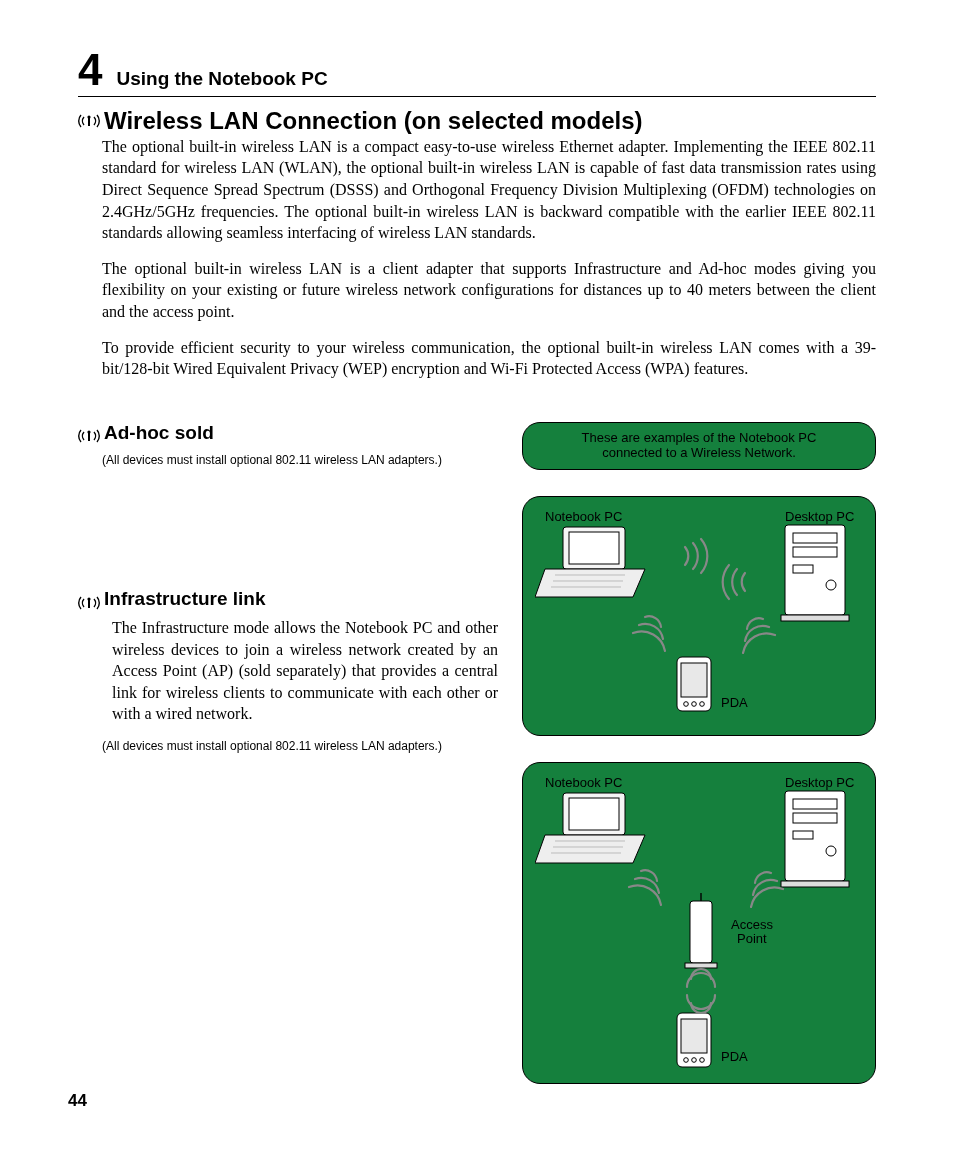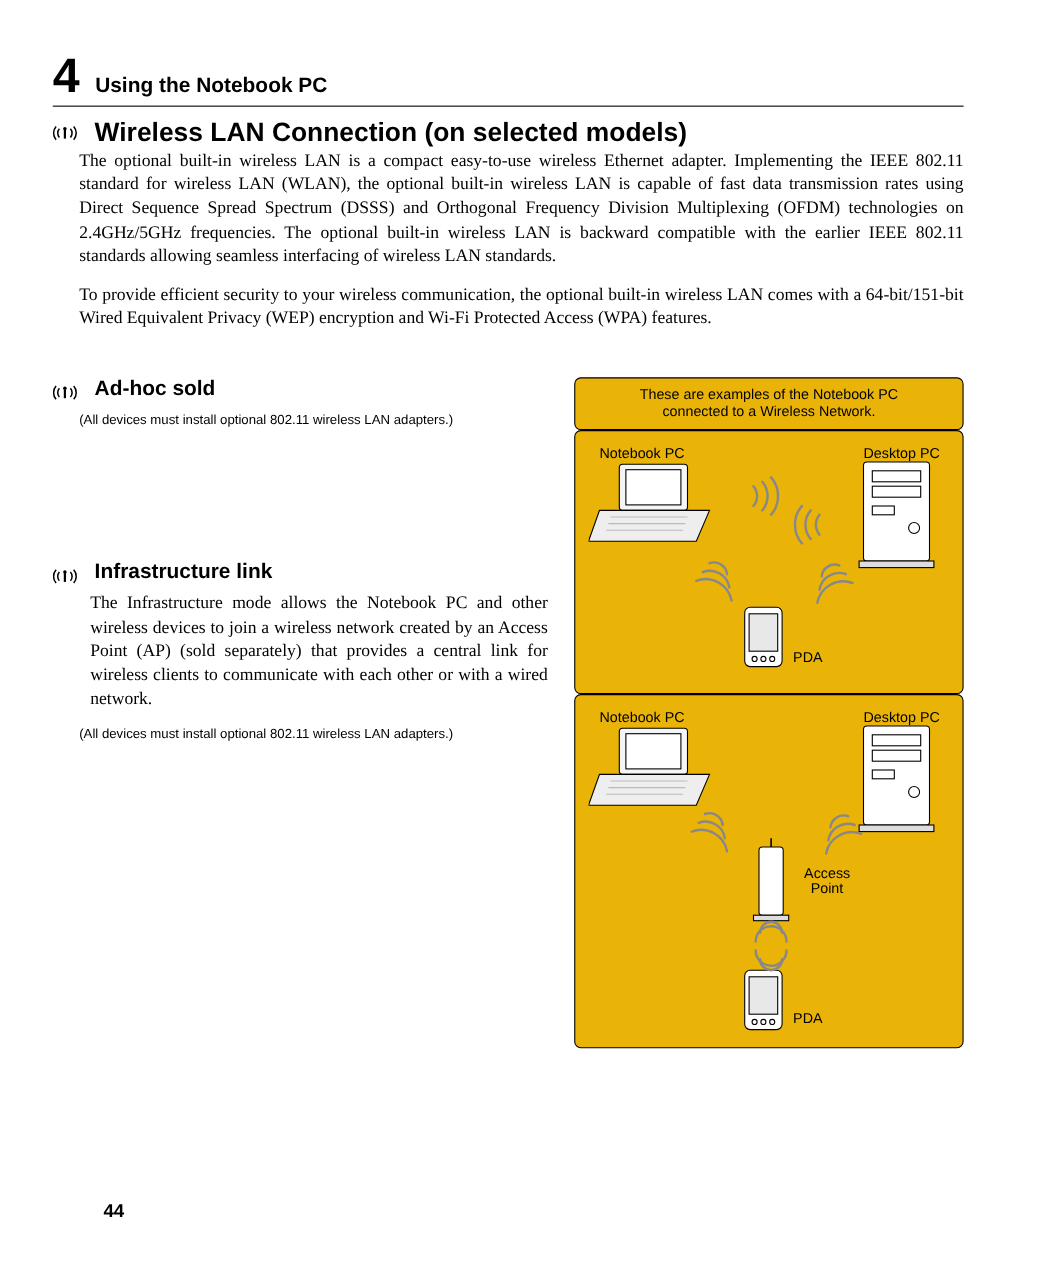--- a/index.html
+++ b/index.html
@@ -1,34 +1,34 @@
 <!DOCTYPE html>
 <html><head>
 <meta charset="utf-8">
 <style>
   html,body{margin:0;padding:0;background:#fff;color:#000;font-family:"Times New Roman",serif}
-  .page{width:954px;height:1155px;position:relative;box-sizing:border-box;padding:48px 78px 60px 48px}
+  .page{width:954px;height:1155px;position:relative;box-sizing:border-box;padding:48px 78px 60px 78px}
   .chapnum{font:700 44px/1 Arial,Helvetica,sans-serif;display:inline-block;vertical-align:baseline}
   .chaptitle{font:700 19px/1 Arial,Helvetica,sans-serif;display:inline-block;margin-left:10px;vertical-align:baseline}
   .rule{border:none;border-top:1.5px solid #000;margin:4px 0 10px 0}
   .h1{font:700 24px/1.2 Arial,Helvetica,sans-serif;margin:6px 0 10px 0}
   .h2{font:700 19px/1.2 Arial,Helvetica,sans-serif;margin:0 0 6px 0}
   .body{font:400 16px/1.35 "Times New Roman",serif;text-align:justify;margin:0 0 14px 0}
   .note{font:400 12px/1.3 Arial,Helvetica,sans-serif;margin:2px 0 0 0}
-  .iconwrap{display:flex;align-items:center;gap:16px}
+  .iconwrap{display:flex;align-items:center;gap:4px}
   .wifi-icon{width:22px;height:18px;flex:none}
   .cols{display:flex;gap:24px;align-items:flex-start}
   .left{flex:1 1 0;min-width:0}
   .right{width:354px;flex:none}
-  .panel{border:1.6px solid #000;border-radius:6px;box-sizing:border-box;padding:10px 12px;margin-bottom:0;background:#eab308}
+  .panel{border:1.6px solid #000;border-radius:18px;box-sizing:border-box;padding:10px 12px;margin-bottom:26px;background:#15803d}
   .panel.caption{text-align:center;font:400 13px/1.15 Arial,Helvetica,sans-serif;padding:8px 30px}
   .devlbl{font:400 13px/1 Arial,Helvetica,sans-serif}
   .diagram{height:218px;position:relative}
   .diagram2{height:300px;position:relative}
-  .pagenum{position:absolute;left:94px;bottom:46px;font:700 17px/1 Arial,Helvetica,sans-serif}
+  .pagenum{position:absolute;left:68px;bottom:46px;font:700 17px/1 Arial,Helvetica,sans-serif}
   svg{display:block}
 </style>
 </head>
 <body>
 
 <div class="page">
 
   <div>
     <span class="chapnum">4</span>
     <span class="chaptitle">Using the Notebook PC</span>
@@ -43,21 +43,22 @@
         <path d="M19 3 A9 9 0 0 1 19 15"></path>
           <path d="M16 5 A6 6 0 0 1 16 13"></path>
       </g>
       <rect x="10" y="6" width="2" height="8" fill="#000"></rect>
       <circle cx="11" cy="5" r="1.6" fill="#000"></circle>
     </svg>
     <h1 class="h1" style="margin:0">Wireless LAN Connection (on selected models)</h1>
   </div>
 
   <p class="body" style="margin-left:24px">The optional built-in wireless LAN is a compact easy-to-use wireless Ethernet adapter. Implementing the IEEE 802.11 standard for wireless LAN (WLAN), the optional built-in wireless LAN is capable of fast data transmission rates using Direct Sequence Spread Spectrum (DSSS) and Orthogonal Frequency Division Multiplexing (OFDM) technologies on 2.4GHz/5GHz frequencies. The optional built-in wireless LAN is backward compatible with the earlier IEEE 802.11 standards allowing seamless interfacing of wireless LAN standards.</p>
-  <p class="body" style="margin-left:24px">To provide efficient security to your wireless communication, the optional built-in wireless LAN comes with a 64-bit/151-bit Wired Equivalent Privacy (WEP) encryption and Wi-Fi Protected Access (WPA) features.</p>
+  <p class="body" style="margin-left:24px">The optional built-in wireless LAN is a client adapter that supports Infrastructure and Ad-hoc modes giving you flexibility on your existing or future wireless network configurations for distances up to 40 meters between the client and the access point.</p>
+  <p class="body" style="margin-left:24px">To provide efficient security to your wireless communication, the optional built-in wireless LAN comes with a 39-bit/128-bit Wired Equivalent Privacy (WEP) encryption and Wi-Fi Protected Access (WPA) features.</p>
 
   <div style="height:28px"></div>
 
   <div class="cols">
 
     <div class="left">
 
       <div class="iconwrap">
         <svg class="wifi-icon" viewBox="0 0 22 18">
           <g stroke="#000" stroke-width="1.4" fill="none">

